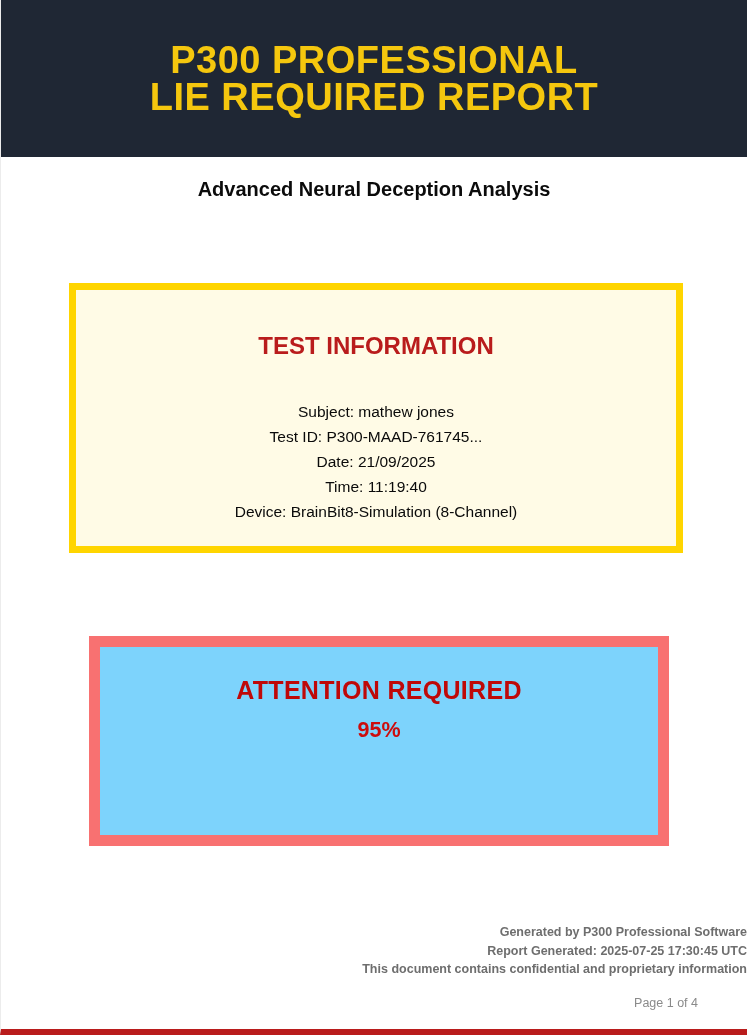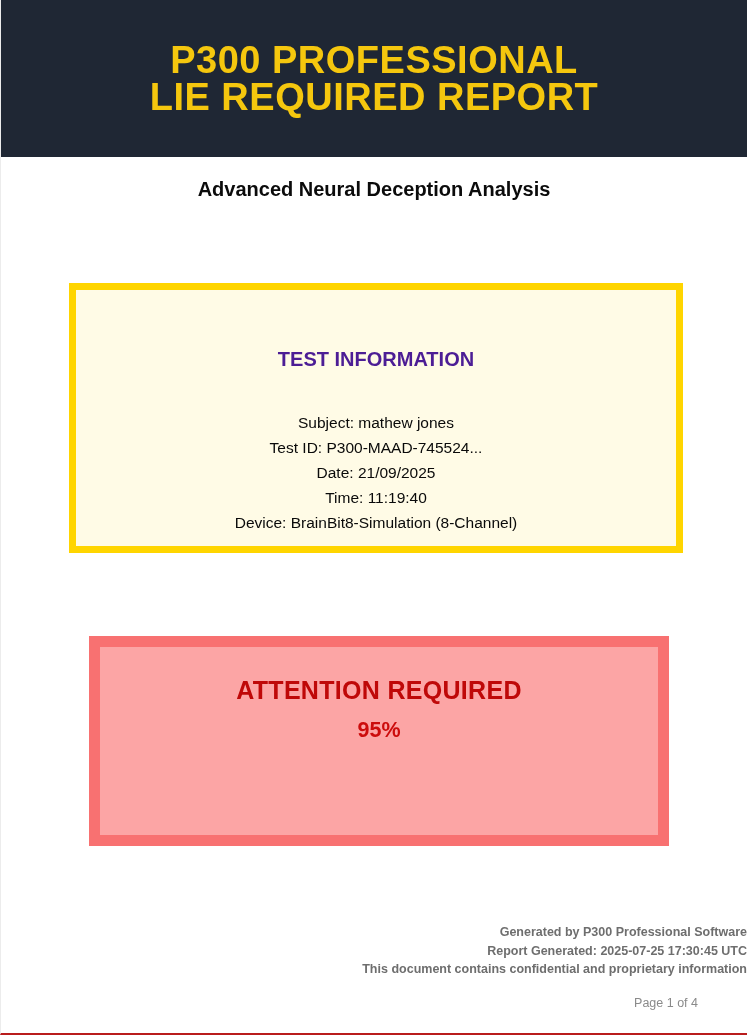--- a/index.html
+++ b/index.html
@@ -5,21 +5,21 @@
   * { margin: 0; padding: 0; box-sizing: border-box; }
   html, body { background: #ffffff; }
   body { font-family: "Liberation Sans", sans-serif; }
 
   .page {
     position: relative;
     width: 747px;
     height: 1035px;
     background: #ffffff;
     border-left: 1px solid #ececec;
-    border-bottom: 2px solid #b91c1c;
+    border-bottom: 6px solid #b91c1c;
     overflow: hidden;
   }
 
   
   .report-header {
     position: absolute;
     top: 0; left: 0;
     width: 100%;
     height: 157px;
     background: #1f2734;
@@ -53,41 +53,41 @@
     position: absolute;
     left: 68px;
     top: 283px;
     width: 614px;
     height: 270px;
     border: 7px solid #ffd500;
     background: #fffbe6;
     text-align: center;
   }
   .info-title {
-    margin-top: 58px;
+    margin-top: 42px;
     margin-bottom: 39px;
-    font-size: 20px;
+    font-size: 24px;
     font-weight: bold;
-    color: #4c1d95;
+    color: #b91c1c;
   }
   .info-row {
     font-size: 15.5px;
     line-height: 25px;
     color: #0a0a0a;
   }
 
   
   .alert-box {
     position: absolute;
     left: 88px;
     top: 636px;
     width: 580px;
     height: 210px;
     border: 11px solid #f87171;
-    background: #fca5a5;
+    background: #7dd3fc;
     text-align: center;
   }
   .alert-title {
     margin-top: 29px;
     font-size: 25px;
     font-weight: bold;
     color: #bf0808;
     letter-spacing: 0.3px;
   }
   .alert-label {
@@ -133,21 +133,21 @@
       <span>P300 PROFESSIONAL</span>
       <span>LIE REQUIRED REPORT</span>
     </div>
   </div>
 
   <div class="report-subtitle">Advanced Neural Deception Analysis</div>
 
   <div class="info-box">
     <div class="info-title">TEST INFORMATION</div>
     <div class="info-row">Subject: mathew jones</div>
-    <div class="info-row">Test ID: P300-MAAD-745524...</div>
+    <div class="info-row">Test ID: P300-MAAD-761745...</div>
     <div class="info-row">Date: 21/09/2025</div>
     <div class="info-row">Time: 11:19:40</div>
     <div class="info-row">Device: BrainBit8-Simulation (8-Channel)</div>
   </div>
 
   <div class="alert-box">
     <div class="alert-title">ATTENTION REQUIRED</div>
     <div class="alert-value">95%</div>
   </div>
 

